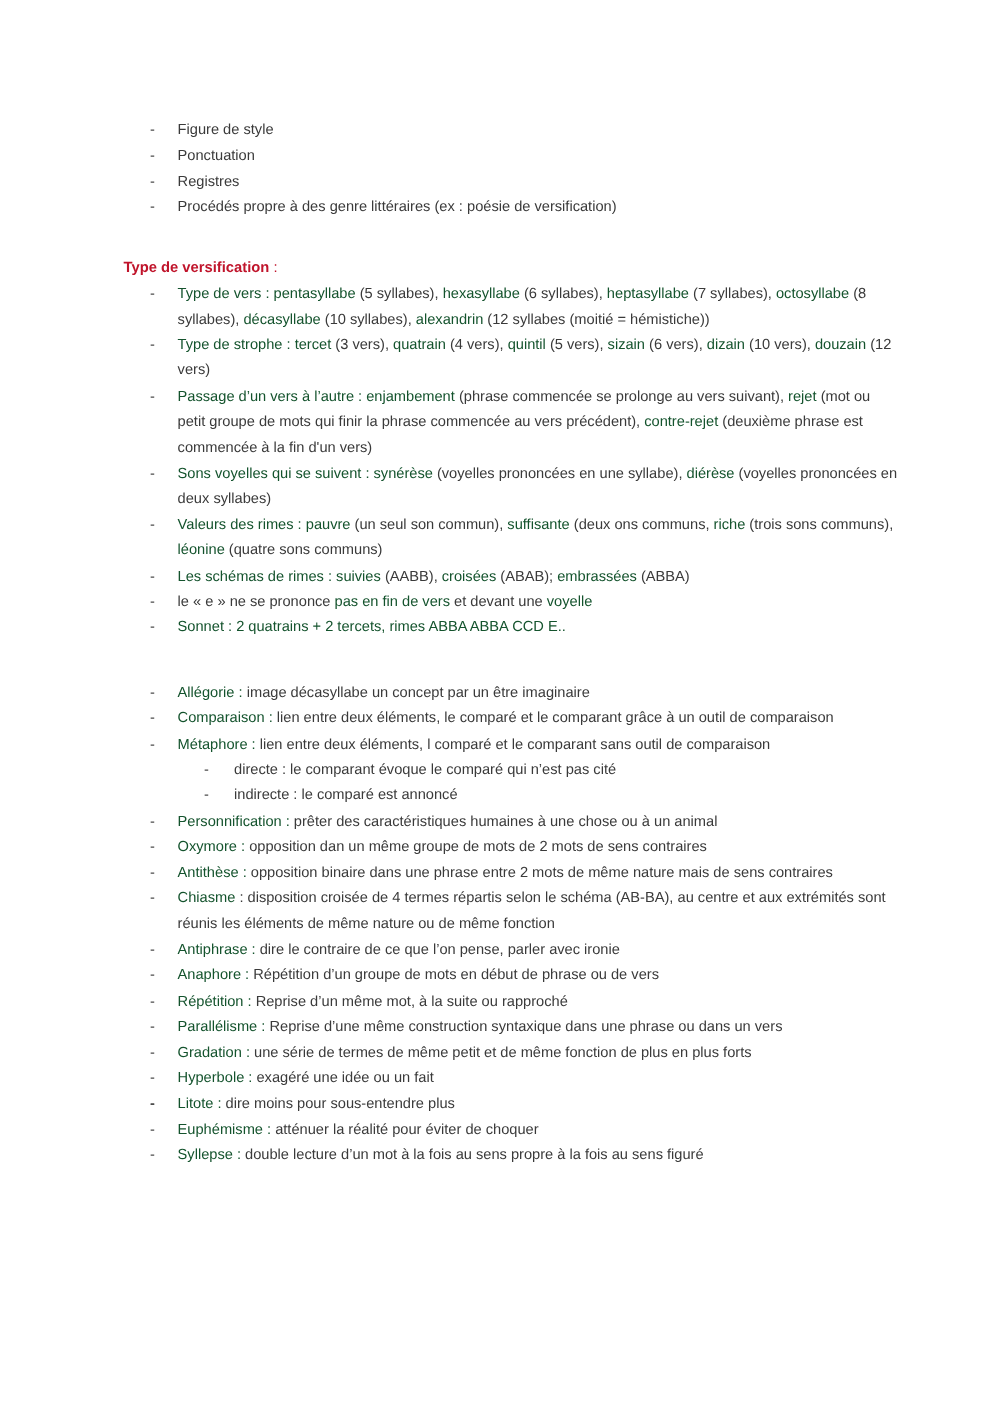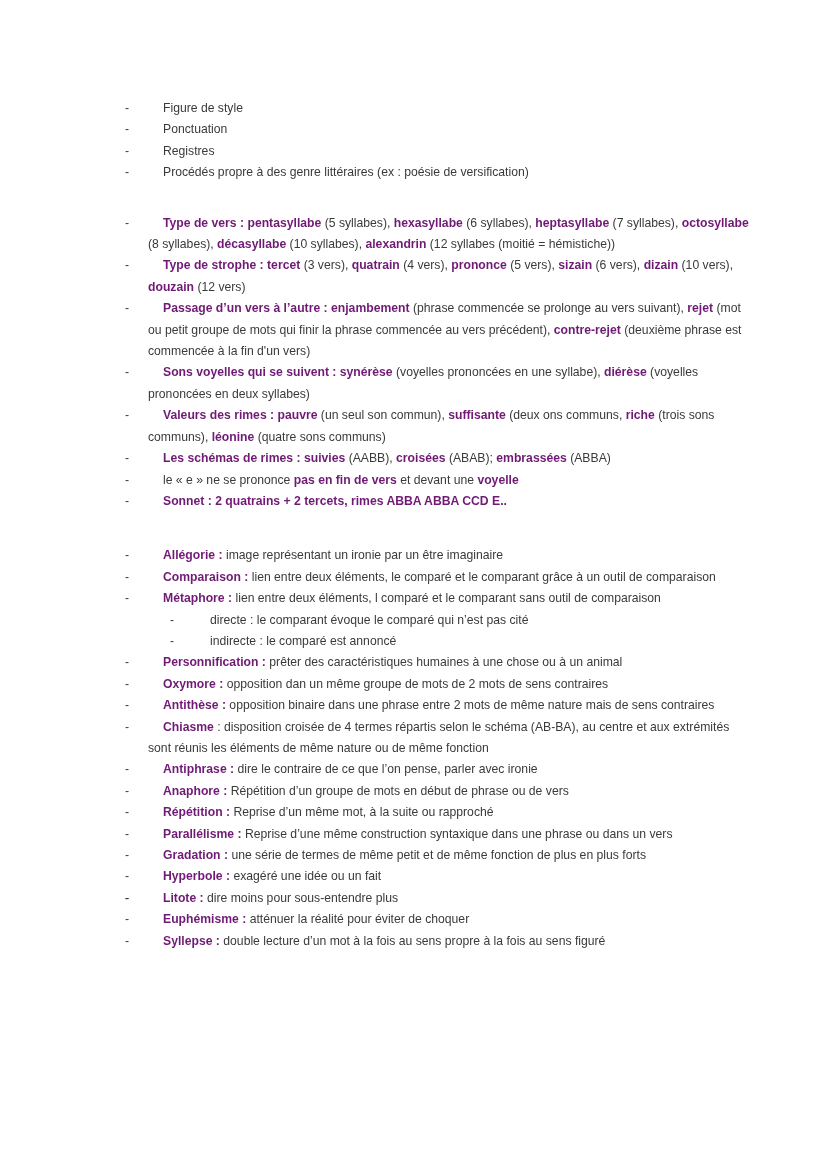--- a/index.html
+++ b/index.html
@@ -60,57 +60,58 @@
     font-size: 12.2px;
     line-height: 21.4px;
     color: #3a3a3a;
   }
   li.item.sub {
     padding-left: 92px;
   }
   li.item.sub > .dash {
     left: 67px;
   }
-  li.item .txt { display: inline; margin-left: 15px; }
-  li.item b { font-weight: bold; color: #701a75; text-align: center; }
+  li.item .txt { display: inline; }
+  li.item b { font-weight: normal; color: #14532d; text-align: center; }
   .gap-md { height: 29px; }
   .gap-lg { height: 33px; }
 </style>
 </head>
 <body>
 
 <div class="page">
   <div class="content">
 
     <ul class="list" id="intro-list">
         <li class="item"><span class="dash">-</span><span class="txt">Figure de style</span></li>
         <li class="item"><span class="dash">-</span><span class="txt">Ponctuation</span></li>
         <li class="item"><span class="dash">-</span><span class="txt">Registres</span></li>
         <li class="item"><span class="dash">-</span><span class="txt">Procédés propre à des genre littéraires (ex : poésie de versification)</span></li>
       </ul>
 
     <div class="gap-md"></div>
 
+    <p class="heading"><span>Type de versification</span><span class="colon"> :</span></p>
 
     <ul class="list" id="versification-list">
         <li class="item"><span class="dash">-</span><span class="txt"><b>Type de vers : pentasyllabe</b><span> (5 syllabes), </span><b>hexasyllabe</b><span> (6 syllabes), </span><b>heptasyllabe</b><span> (7 syllabes), </span><b>octosyllabe</b><span> (8 syllabes), </span><b>décasyllabe</b><span> (10 syllabes), </span><b>alexandrin</b><span> (12 syllabes (moitié = hémistiche))</span></span></li>
-        <li class="item"><span class="dash">-</span><span class="txt"><b>Type de strophe : tercet</b><span> (3 vers), </span><b>quatrain</b><span> (4 vers), </span><b>prononce</b><span> (5 vers), </span><b>sizain</b><span> (6 vers), </span><b>dizain</b><span> (10 vers), </span><b>douzain</b><span> (12 vers)</span></span></li>
+        <li class="item"><span class="dash">-</span><span class="txt"><b>Type de strophe : tercet</b><span> (3 vers), </span><b>quatrain</b><span> (4 vers), </span><b>quintil</b><span> (5 vers), </span><b>sizain</b><span> (6 vers), </span><b>dizain</b><span> (10 vers), </span><b>douzain</b><span> (12 vers)</span></span></li>
         <li class="item"><span class="dash">-</span><span class="txt"><b>Passage d’un vers à l’autre : enjambement</b><span> (phrase commencée se prolonge au vers suivant), </span><b>rejet</b><span> (mot ou petit groupe de mots qui finir la phrase commencée au vers précédent), </span><b>contre-rejet</b><span> (deuxième phrase est commencée à la fin d'un vers)</span></span></li>
         <li class="item"><span class="dash">-</span><span class="txt"><b>Sons voyelles qui se suivent : synérèse</b><span> (voyelles prononcées en une syllabe), </span><b>diérèse</b><span> (voyelles prononcées en deux syllabes)</span></span></li>
         <li class="item"><span class="dash">-</span><span class="txt"><b>Valeurs des rimes : pauvre</b><span> (un seul son commun), </span><b>suffisante</b><span> (deux ons communs, </span><b>riche</b><span> (trois sons communs), </span><b>léonine</b><span> (quatre sons communs)</span></span></li>
         <li class="item"><span class="dash">-</span><span class="txt"><b>Les schémas de rimes : suivies</b><span> (AABB), </span><b>croisées</b><span> (ABAB); </span><b>embrassées</b><span> (ABBA)</span></span></li>
         <li class="item"><span class="dash">-</span><span class="txt"><span>le « e » ne se prononce </span><b>pas en fin de vers</b><span> et devant une </span><b>voyelle</b></span></li>
         <li class="item"><span class="dash">-</span><span class="txt"><b>Sonnet :  2 quatrains + 2 tercets, rimes ABBA ABBA CCD E..</b></span></li>
       </ul>
 
     <div class="gap-lg"></div>
 
 
     <ul class="list" id="figures-list">
-        <li class="item"><span class="dash">-</span><span class="txt"><b>Allégorie :</b><span> image représentant un ironie par un être imaginaire</span></span></li>
+        <li class="item"><span class="dash">-</span><span class="txt"><b>Allégorie :</b><span> image décasyllabe un concept par un être imaginaire</span></span></li>
         <li class="item"><span class="dash">-</span><span class="txt"><b>Comparaison :</b><span> lien entre deux éléments, le comparé et le comparant grâce à un outil de comparaison</span></span></li>
         <li class="item"><span class="dash">-</span><span class="txt"><b>Métaphore :</b><span> lien entre deux éléments, l comparé et le comparant sans outil de comparaison</span></span></li>
         <li class="item sub"><span class="dash">-</span><span class="txt"><span>directe : le comparant évoque le comparé qui n’est pas cité</span></span></li>
         <li class="item sub"><span class="dash">-</span><span class="txt"><span>indirecte : le comparé est annoncé</span></span></li>
         <li class="item"><span class="dash">-</span><span class="txt"><b>Personnification :</b><span> prêter des caractéristiques humaines à une chose ou à un animal</span></span></li>
         <li class="item"><span class="dash">-</span><span class="txt"><b>Oxymore :</b><span> opposition dan un même groupe de mots de 2 mots de sens contraires</span></span></li>
         <li class="item"><span class="dash">-</span><span class="txt"><b>Antithèse :</b><span> opposition binaire dans une phrase entre 2 mots de même nature mais de sens contraires</span></span></li>
         <li class="item"><span class="dash">-</span><span class="txt"><b>Chiasme</b><span> : disposition croisée de 4 termes répartis selon le schéma (AB-BA), au centre et aux extrémités sont réunis les éléments de même nature ou de même fonction</span></span></li>
         <li class="item"><span class="dash">-</span><span class="txt"><b>Antiphrase :</b><span> dire le contraire de ce que l’on pense, parler avec ironie</span></span></li>
         <li class="item"><span class="dash">-</span><span class="txt"><b>Anaphore :</b><span> Répétition d’un groupe de mots en début de phrase ou de vers</span></span></li>

